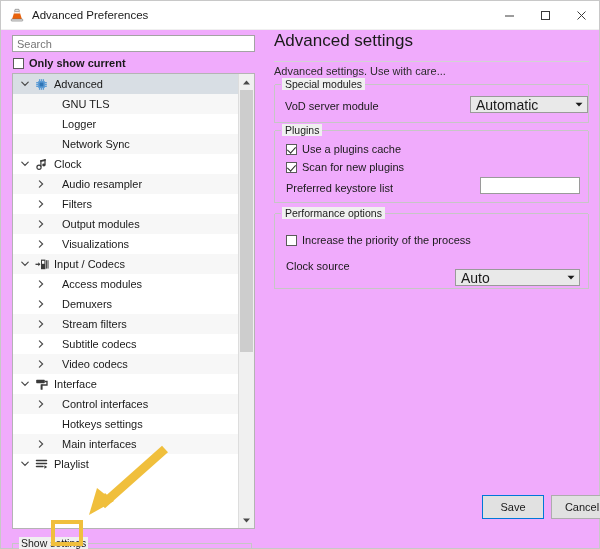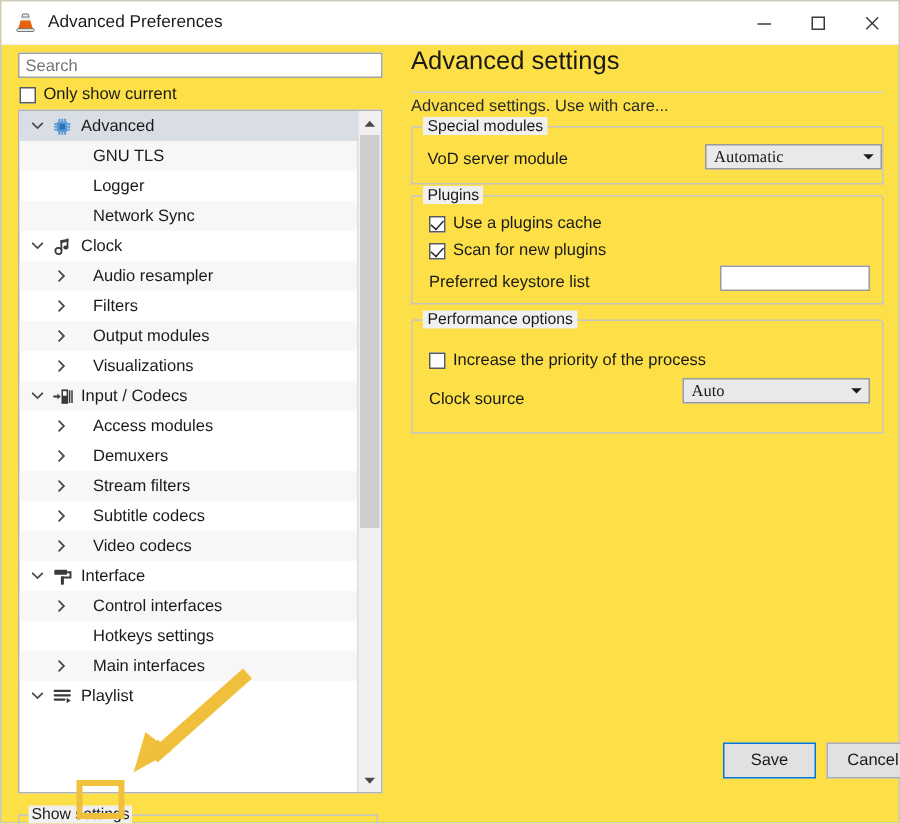--- a/index.html
+++ b/index.html
@@ -2,41 +2,41 @@
 <html><head>
 <meta charset="utf-8">
 <style>
   html,body{margin:0;padding:0;}
   body{
     width:600px;height:549px;overflow:hidden;
     font-family:"Liberation Sans","DejaVu Sans",sans-serif;
     font-size:11px;color:#1a1a1a;background:#f0f0f0;
     -webkit-font-smoothing:none;
   }
-  .window{position:relative;width:600px;height:549px;background:#fde047;
+  .window{position:relative;width:600px;height:549px;background:#f0abfc;
           border:1px solid #c8c8c8;box-sizing:border-box;}
 
   
   .titlebar{height:28px;background:#ffffff;display:flex;align-items:center;
             position:relative;border-bottom:1px solid #f0f0f0;}
   .title-icon{width:16px;height:16px;margin-left:8px;margin-right:7px;position:relative;flex:none;}
   .title-text{font-size:11.5px;color:#1b1b1b;}
   .win-controls{position:absolute;right:0;top:0;height:28px;display:flex;}
   .wc{width:36px;height:28px;display:flex;align-items:center;justify-content:center;
       color:#3a3a3a;font-size:12px;}
   .wc svg{display:block;}
 
   
   .body{position:absolute;left:0;top:28px;right:0;bottom:0;}
   .left{position:absolute;left:0;top:0;width:264px;bottom:0;}
   .search-wrap{position:absolute;left:11px;top:6px;width:243px;height:17px;}
   .search-box{width:100%;height:100%;box-sizing:border-box;border:1px solid #a3a3a3;
               background:#fff;font-size:11px;color:#8a8a8a;padding:0 4px;line-height:15px;
               font-family:inherit;}
-  .only-cur{position:absolute;left:12px;top:28px;display:flex;align-items:center;gap:5px;}
+  .only-cur{position:absolute;left:12px;top:28px;display:flex;align-items:center;gap:5px;font-weight:bold;}
   .cbx{width:11px;height:11px;border:1px solid #5a5a5a;background:#fff;box-sizing:border-box;
        position:relative;flex:none;}
   .cbx.checked::after{content:"";position:absolute;left:2px;top:0px;width:4px;height:7px;
        border:solid #2b2b2b;border-width:0 1.4px 1.4px 0;transform:rotate(42deg);}
   .only-cur-label{font-size:11px;color:#1a1a1a;}
 
   .tree-outer{position:absolute;left:11px;top:44px;width:243px;height:456px;
               border:1px solid #b4b4b4;background:#fff;box-sizing:border-box;overflow:hidden;text-align:right;}
   .tree{position:absolute;left:0;top:0;right:16px;bottom:0;overflow:hidden;}
   .row{height:20px;display:flex;align-items:center;box-sizing:border-box;position:relative;}
@@ -75,21 +75,21 @@
   .group::before,.group::after{content:"";position:absolute;top:-1px;height:1px;background:#c6c6c6;}
   .group::before{left:0;width:6px;}
   .group::after{right:0;left:auto;}
   .glabel{position:absolute;top:-7px;left:7px;font-size:10.5px;color:#1a1a1a;
           background:#f0f0f0;padding:0 3px;white-space:nowrap;}
   .gtopline{position:absolute;top:-1px;height:1px;background:#c6c6c6;}
 
   .field-label{position:absolute;font-size:11px;color:#1a1a1a;}
   .combo{position:absolute;height:17px;border:1px solid #9a9a9a;background:#e9e9e9;
          box-sizing:border-box;display:flex;align-items:center;}
-  .combo-text{font-size:11px;color:#1a1a1a;padding-left:5px;flex:1;white-space:nowrap;font-family:Liberation Serif, serif;}
+  .combo-text{font-size:14px;color:#1a1a1a;padding-left:5px;flex:1;white-space:nowrap;}
   .combo-arrow{width:16px;display:flex;align-items:center;justify-content:center;color:#1a1a1a;}
   .textinput{position:absolute;height:17px;border:1px solid #9a9a9a;background:#fff;
              box-sizing:border-box;}
   .chkrow{position:absolute;display:flex;align-items:center;gap:5px;}
   .chkrow .lbl{font-size:11px;color:#1a1a1a;}
 
   
   .btn{position:absolute;height:22px;width:60px;display:flex;align-items:center;
        justify-content:center;border:1px solid #adadad;background:#e1e1e1;font-size:11px;text-align:center;}
   .btn.primary{border:1px solid #0078d7;background:#e1e1e1;}
@@ -431,21 +431,21 @@
       <div class="group" style="left:9px;top:185px;right:10px;height:75px;">
         <div class="gtopline" style="left:0;width:6px;"></div>
         <div class="gtopline" style="left:108px;right:0;"></div>
         <div class="glabel">Performance options</div>
 
         <div class="chkrow" style="left:11px;top:20px;">
           <span class="cbx"></span>
           <span class="lbl">Increase the priority of the process</span>
         </div>
         <div class="field-label" style="left:11px;top:46px;">Clock source</div>
-        <div class="combo" style="left:180px;top:38px;width:125px;gap:24px;">
+        <div class="combo" style="left:180px;top:55px;width:125px;gap:24px;">
           <span class="combo-text">Auto</span>
           <span class="combo-arrow">
             <svg width="8" height="5" viewBox="0 0 8 5">
                 <path d="M0.5 0.8 L7.5 0.8 L4 4.4 Z" fill="#1a1a1a"></path>
               </svg>
           </span>
         </div>
       </div>
 
       <div class="btn primary" style="left:217px;top:466px;">Save</div>

